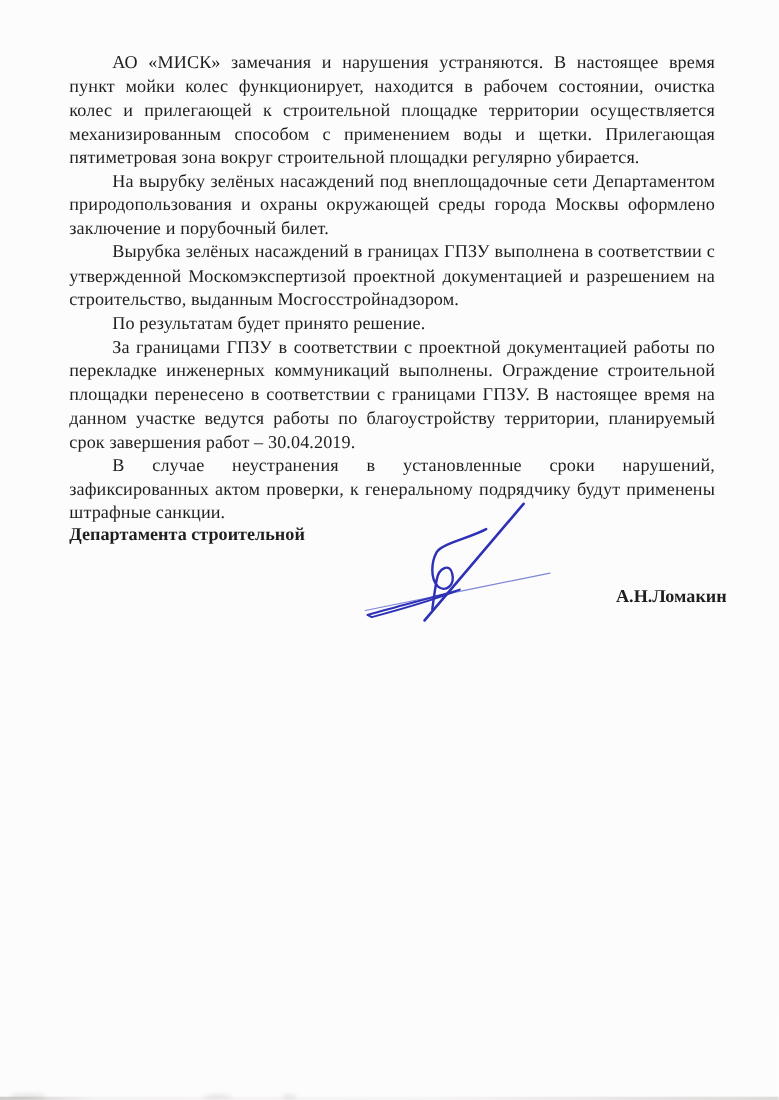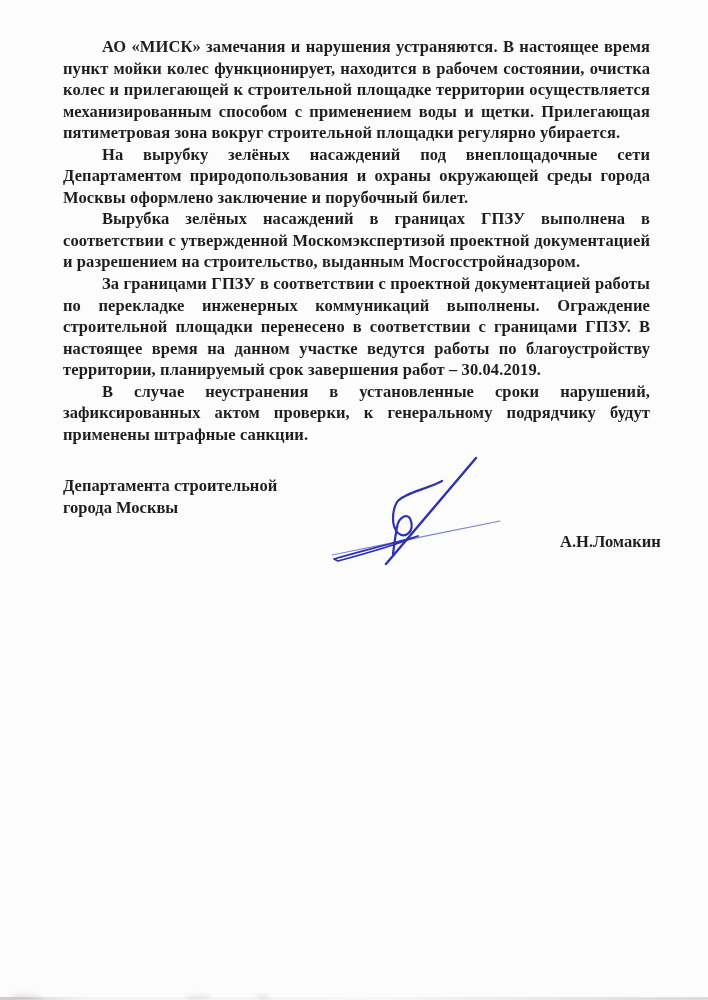--- a/index.html
+++ b/index.html
@@ -39,27 +39,26 @@
     border-radius: 50%;
     filter: blur(2px);
   }
   .smudge.s1 { left: 8px;   bottom: 1px; width: 34px; height: 5px; }
   .smudge.s2 { left: 185px; bottom: 1px; width: 26px; height: 4px; }
   .smudge.s3 { left: 256px; bottom: 1px; width: 14px; height: 4px; }
 
   .doc-body {
     position: absolute;
     left: 63px;
-    top: 36px;
+    top: 46px;
     width: 587px;
     font-size: 16.5px;
     line-height: 21.55px;
     text-align: justify;
     letter-spacing: 0.1px;
-    font-weight: bold;
   }
   .doc-body p {
     margin: 0;
     text-indent: 39px;
   }
 
   .sig-block {
     position: absolute;
     left: 63px;
     top: 475px;
@@ -97,27 +96,27 @@
 </style>
 </head>
 <body>
 
 <div class="page">
 
   <div class="doc-body">
     <p>АО «МИСК» замечания и нарушения устраняются. В настоящее время пункт мойки колес функционирует, находится в рабочем состоянии, очистка колес и прилегающей к строительной площадке территории осуществляется механизированным способом с применением воды и щетки. Прилегающая пятиметровая зона вокруг строительной площадки регулярно убирается.</p>
     <p>На вырубку зелёных насаждений под внеплощадочные сети Департаментом природопользования и охраны окружающей среды города Москвы оформлено заключение и порубочный билет.</p>
     <p>Вырубка зелёных насаждений в границах ГПЗУ выполнена в соответствии с утвержденной Москомэкспертизой проектной документацией и разрешением на строительство, выданным Мосгосстройнадзором.</p>
+    <p>По результатам будет принято решение.</p>
     <p>За границами ГПЗУ в соответствии с проектной документацией работы по перекладке инженерных коммуникаций выполнены. Ограждение строительной площадки перенесено в соответствии с границами ГПЗУ. В настоящее время на данном участке ведутся работы по благоустройству территории, планируемый срок завершения работ – 30.04.2019.</p>
     <p>В случае неустранения в установленные сроки нарушений, зафиксированных актом проверки, к генеральному подрядчику будут применены штрафные санкции.</p>
   </div>
 
   <div class="sig-block">
     <div>Департамента строительной</div>
-    <div>города Москвы</div>
   </div>
 
   <svg class="signature-svg" viewBox="0 0 184 140" xmlns="http://www.w3.org/2000/svg">
 
     <path d="M 4 107 C 52 97, 118 84, 172 73" fill="none" stroke="#7e86d6" stroke-width="1.1" stroke-linecap="round"></path>
 
     <path d="M 6 111 C 38 102, 70 94, 90 88 C 68 97, 36 106, 10 113 Z" fill="none" stroke="#2c31b6" stroke-width="1.8" stroke-linecap="round" stroke-linejoin="round"></path>
 
     <path d="M 58 116 L 148 10" fill="none" stroke="#2c31b6" stroke-width="2.4" stroke-linecap="round"></path>
 

